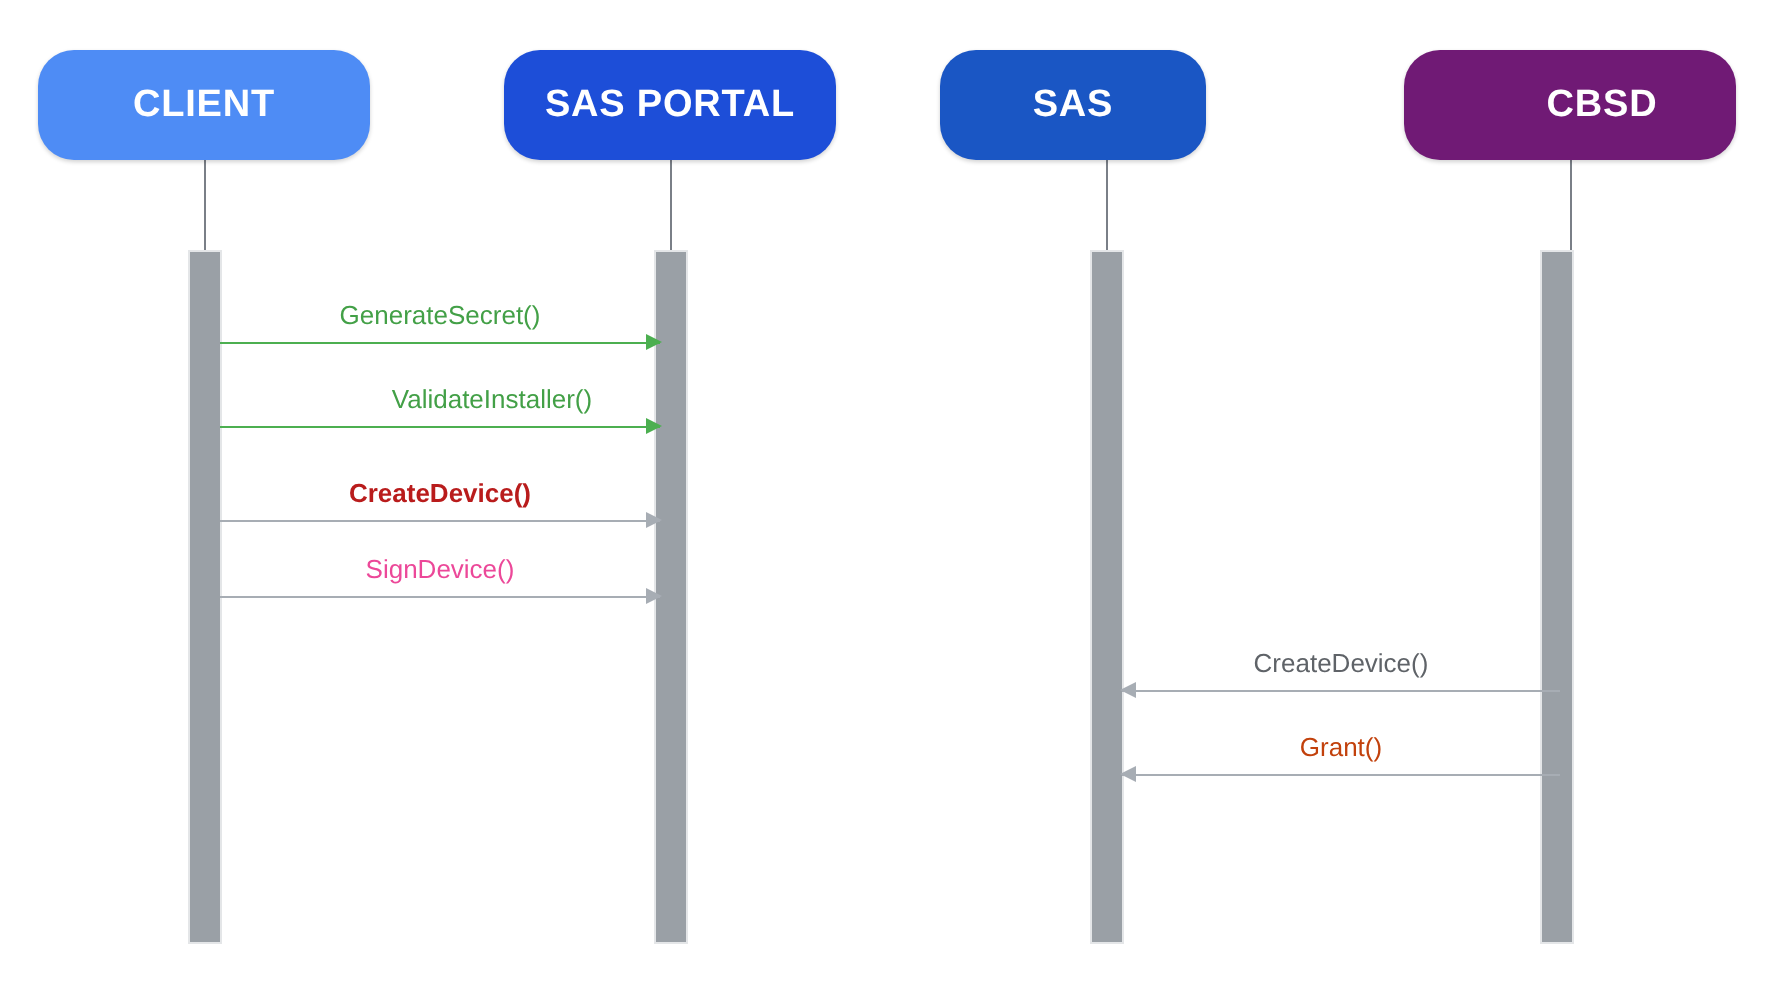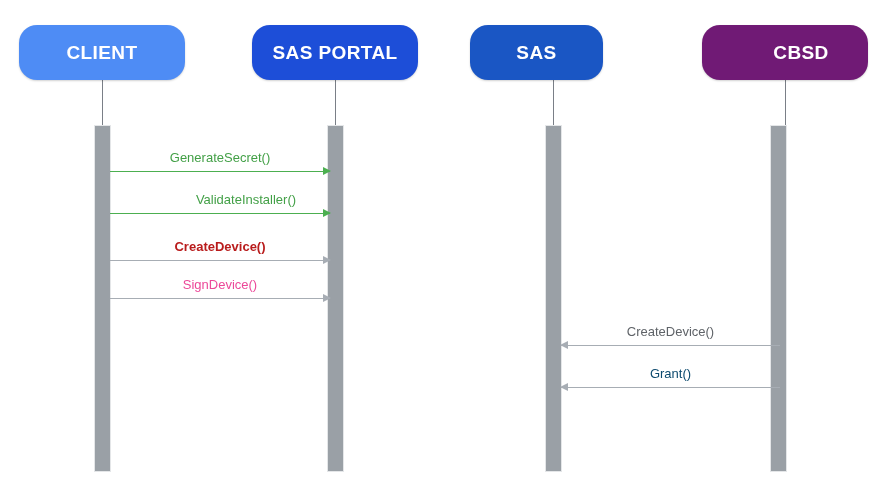--- a/index.html
+++ b/index.html
@@ -138,15 +138,15 @@
       <div class="msg-label gray" style="color: #ec4899;">SignDevice()</div>
     </div>
     <div class="message" style="left: 561px; top: 345px; width: 219px;">
       <div class="msg-line gray" style="background: rgb(167, 173, 180);"></div>
       <div class="arrow-head left gray-head"></div>
       <div class="msg-label gray" style="color: rgb(95, 99, 104);">CreateDevice()</div>
     </div>
     <div class="message" style="left: 561px; top: 387px; width: 219px;">
       <div class="msg-line gray" style="background: rgb(167, 173, 180);"></div>
       <div class="arrow-head left gray-head"></div>
-      <div class="msg-label gray" style="color: #0c4a6e;">Grant()</div>
+      <div class="msg-label gray" style="color: #c2410c;">Grant()</div>
     </div>
   </div>
 
 </body></html>

